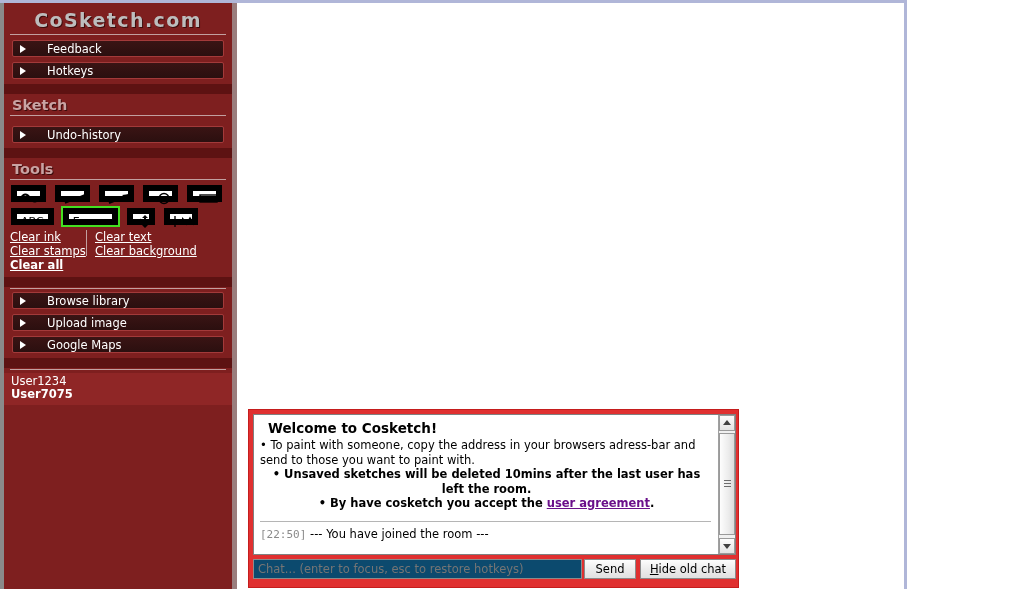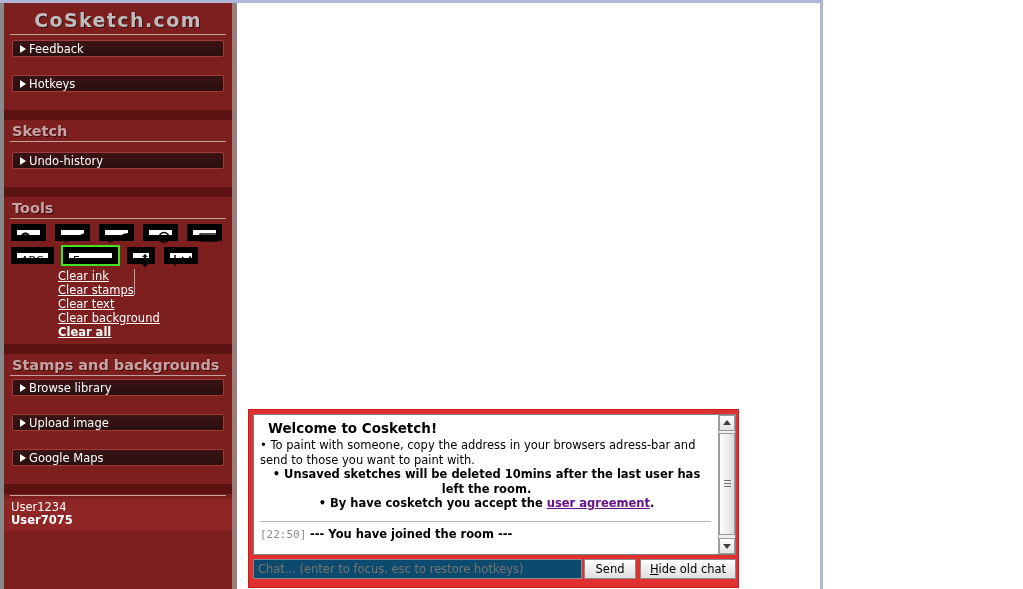--- a/index.html
+++ b/index.html
@@ -5,21 +5,21 @@
 <style>
   html, body {
     margin: 0; padding: 0;
     width: 1023px; height: 589px;
     overflow: hidden;
     background: #ffffff;
     font-family: "DejaVu Sans", "Liberation Sans", sans-serif;
   }
   #page {
     position: relative;
-    width: 823px; height: 589px;
+    width: 907px; height: 589px;
     background: #ffffff;
     box-sizing: border-box;
     border-top: 3px solid #b0b6d8;
     border-right: 3px solid #b0b6d8;
   }
 
   
   #sidebar {
     position: absolute;
     left: 0; top: 0;
@@ -43,29 +43,29 @@
     font-family: "DejaVu Sans", "Liberation Sans", sans-serif;
   }
   .logo-rule {
     height: 1px; background: #c2a0a0;
     margin: 0 6px 5px 6px;
   }
 
   .navbtn {
     display: block;
     position: relative;
-    margin: 0 8px 18px 8px;
+    margin: 0 8px 5px 8px;
     height: 17px;
     line-height: 17px;
     background: linear-gradient(to bottom, #3a1414 0%, #2b0f0f 100%);
     border: 1px solid #a33a3a;
     border-radius: 2px;
     color: #ffffff;
     font-size: 11.5px;
-    padding-left: 16px;
+    padding-left: 34px;
     box-sizing: border-box;
     cursor: pointer;
     white-space: nowrap;
     overflow: hidden;
   }
   .navbtn .tri {
     position: absolute;
     left: 7px; top: 4px;
     width: 0; height: 0;
     border-left: 6px solid #ffffff;
@@ -131,21 +131,20 @@
     outline-offset: 0px;
     border-color: #000;
   }
   .toolbtn svg { display: block; margin: 0 auto; }
 
   .clear-grid {
     margin-top: 3px;
     padding-left: 6px;
     font-size: 11.5px;
     position: relative;
-    margin-left: 48px;
   }
   .clear-grid a {
     color: #ffffff;
     text-decoration: underline;
     cursor: pointer;
   }
   .clear-col-l { display: inline-block; width: 76px; vertical-align: top; }
   .clear-sep {
     display: inline-block;
     width: 1px; height: 26px;
@@ -226,21 +225,21 @@
   .chat-line { line-height: 14.5px; padding-bottom: 0px; }
   .chat-line.b { font-weight: bold; text-align: center; }
   .chat-line a { color: #6a0f8a; text-decoration: underline; font-weight: bold; }
   .chat-hr {
     height: 1px; background: #b5b5b5;
     margin: 10px 2px 5px 0px;
   }
   .chat-date { font-family: "DejaVu Sans Mono", "Liberation Mono", monospace; font-size: 11px; }
   .chat-join { font-size: 11.5px; }
   .chat-join .time { color: #8a8a8a; font-family: "DejaVu Sans Mono", "Liberation Mono", monospace; font-size: 11px; }
-  .chat-join .msg { font-weight: bold; margin-top: 7px; }
+  .chat-join .msg { font-weight: normal; margin-top: 7px; }
 
   
   #chat-scroll {
     position: absolute;
     right: 0; top: 0;
     width: 17px; height: 100%;
     background: #f0f0f0;
     border-left: 1px solid #a0a0a0;
     box-sizing: border-box;
   }
@@ -409,21 +408,20 @@
           <div><a>Clear text</a></div>
           <div><a>Clear background</a></div>
         </div>
         <div class="clear-all">
           <a>Clear all</a>
         </div>
       </div>
 
       <div class="spacer-dark" style="margin-top:5px"></div>
 
-      <div class="sect-head">Stamps and backgrounds</div>
       <div class="sect-rule"></div>
 
       <div class="navbtn">
         <span class="tri"></span>
         <span class="lbl ul1">Browse library</span>
       </div>
       <div class="navbtn">
         <span class="tri"></span>
         <span class="lbl">Upload image</span>
       </div>

